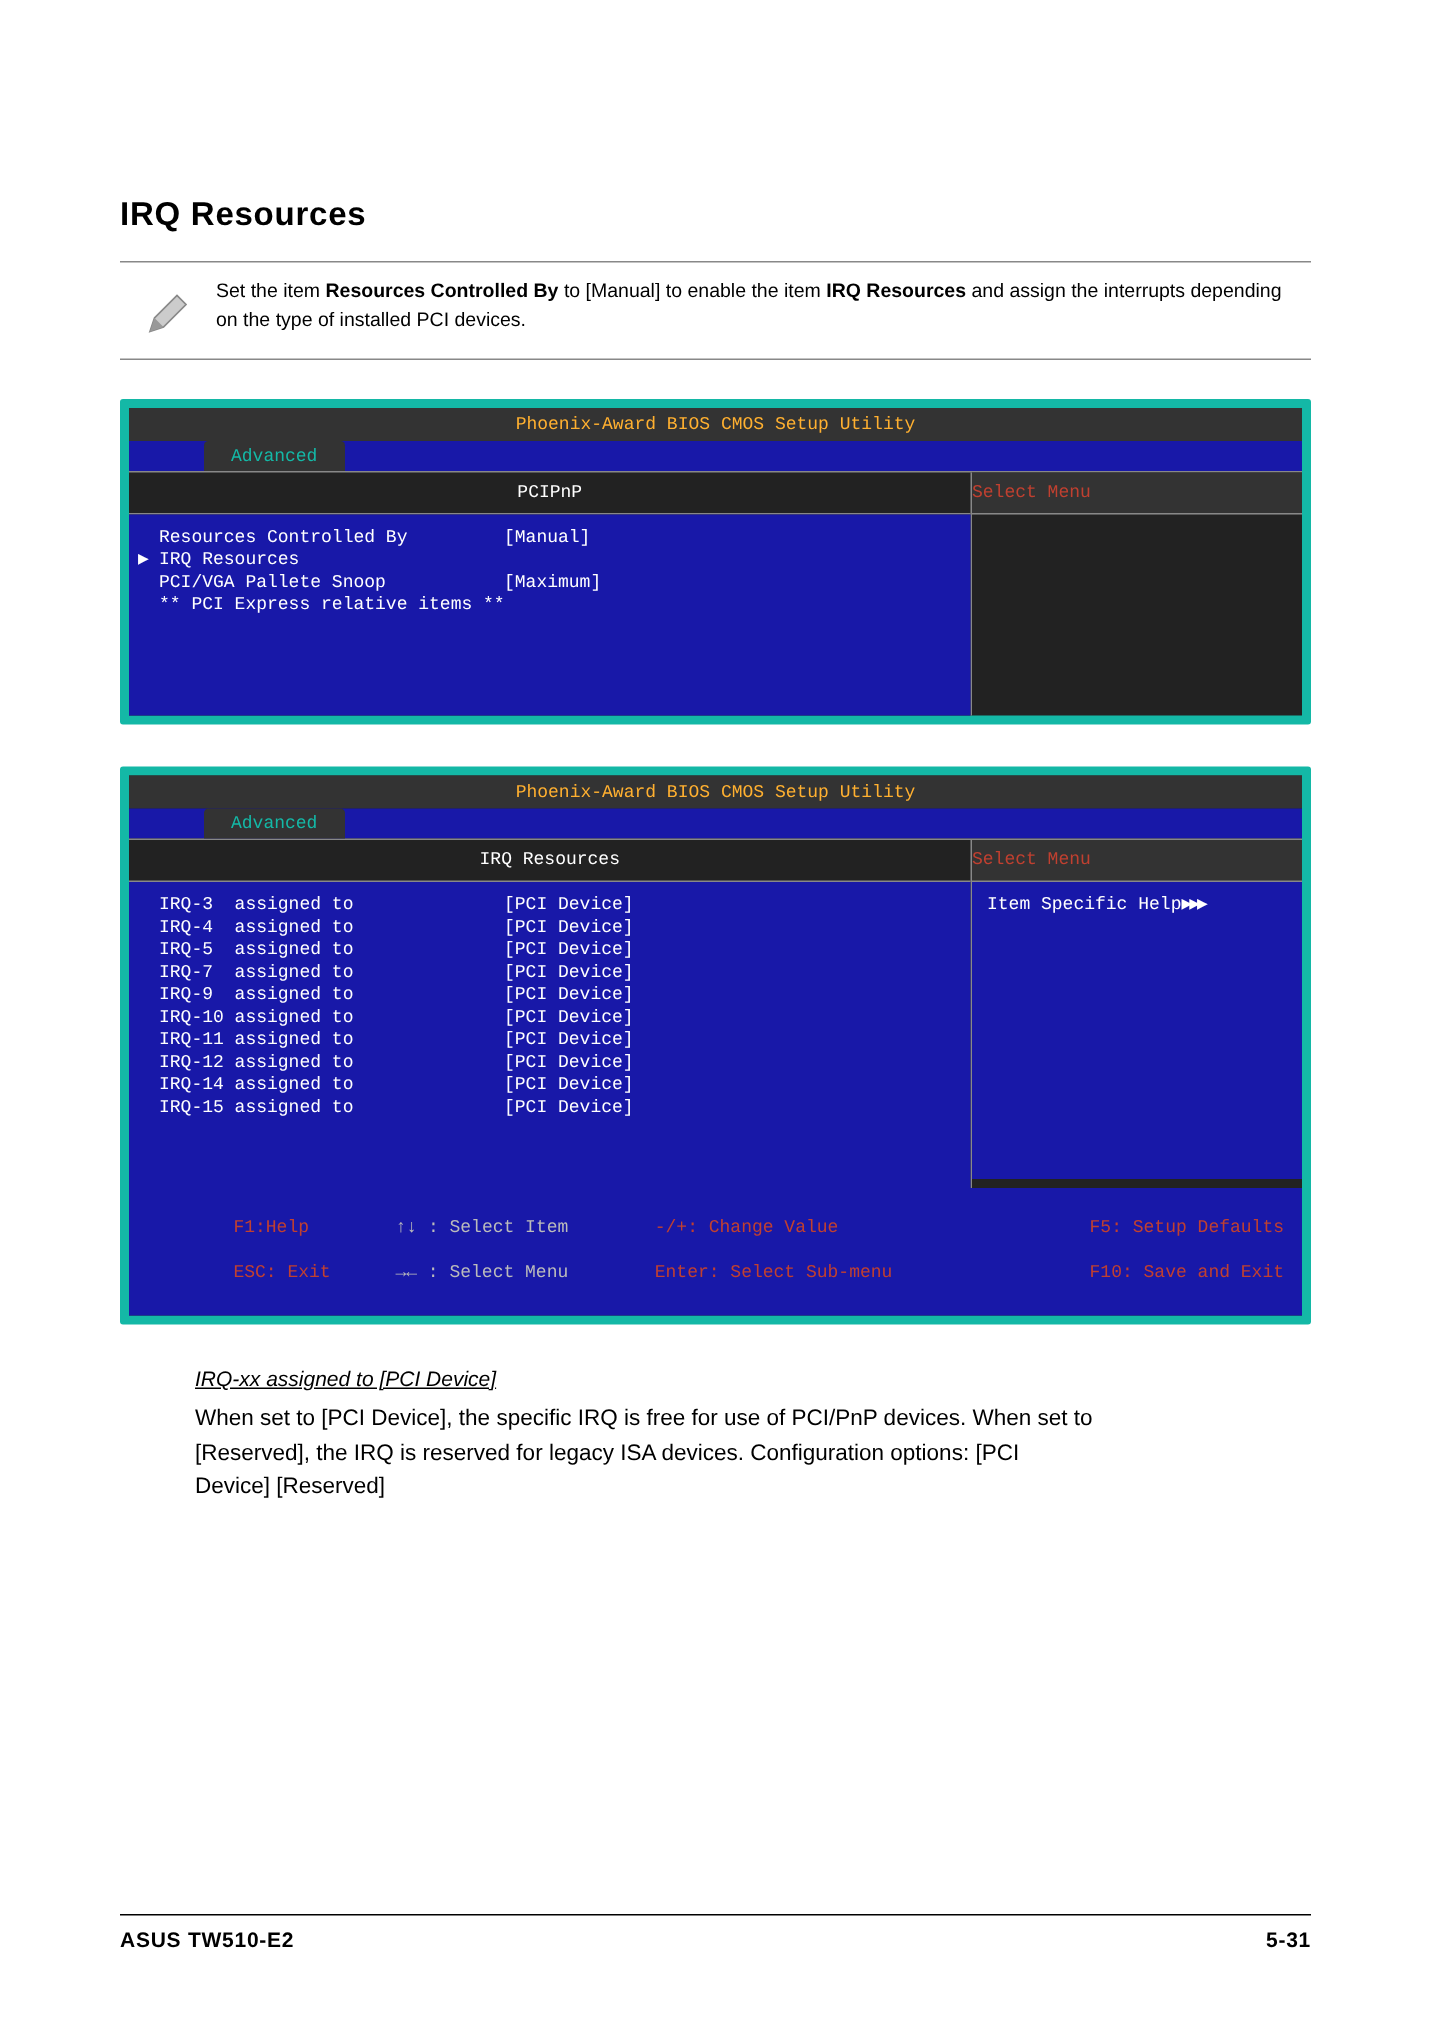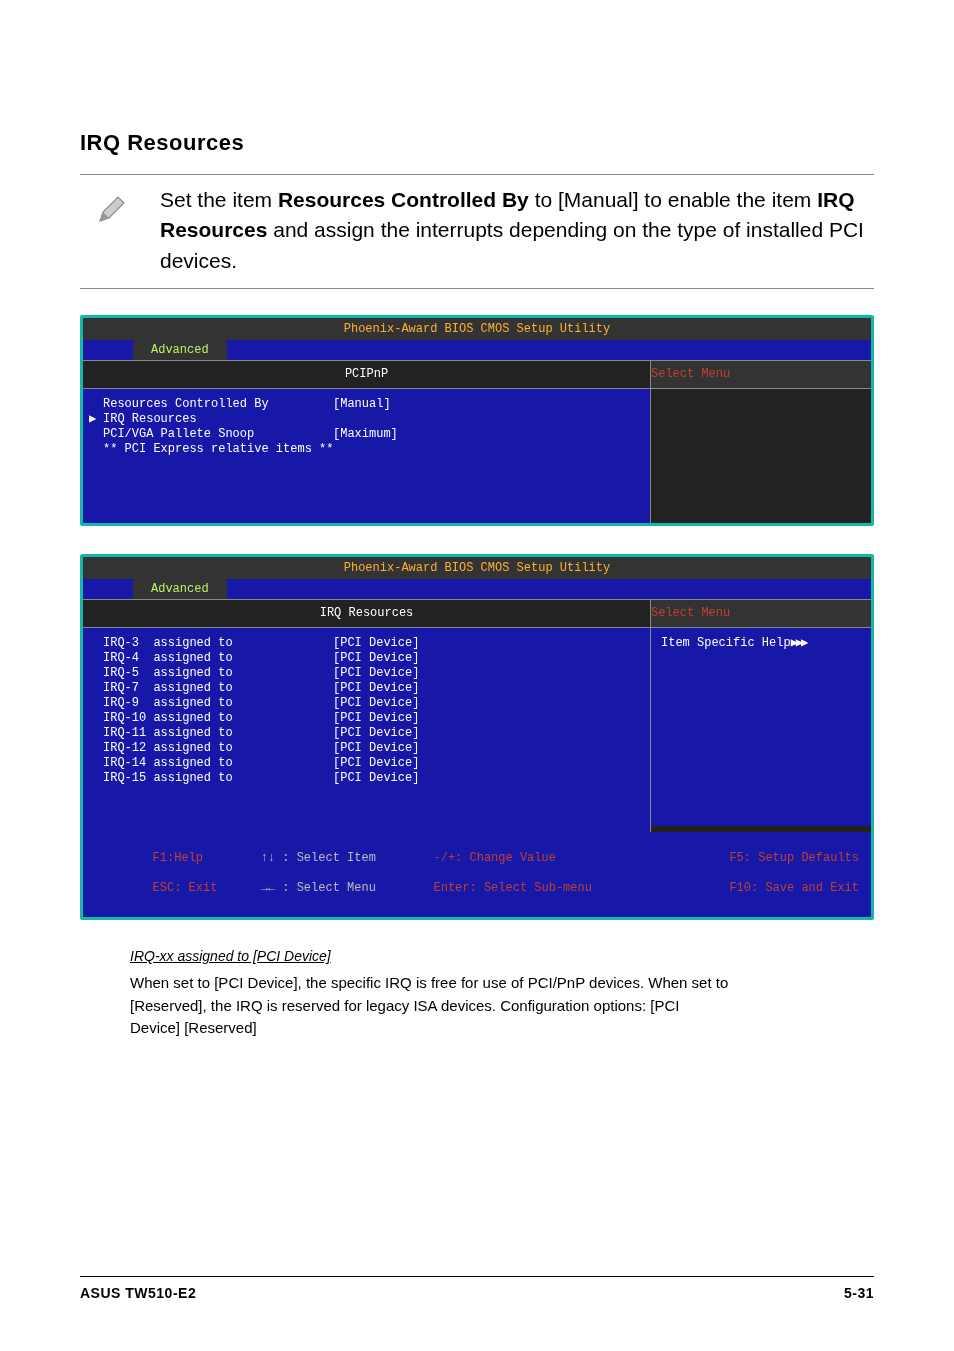--- a/index.html
+++ b/index.html
@@ -1,26 +1,26 @@
 <!DOCTYPE html>
 <html><head>
 <meta charset="utf-8">
 <style>
 body { margin:0; padding:0; background:#fff; font-family:Arial,Helvetica,sans-serif; color:#000; }
 .page { width:954px; min-height:1351px; margin:0 auto; padding:60px 80px 24px 80px; box-sizing:border-box; position:relative; }
 h2.section-heading { font-size:22px; font-weight:bold; margin:70px 0 18px 0; letter-spacing:0.5px; }
 .note-row { display:flex; border-top:1px solid #888; border-bottom:1px solid #888; padding:10px 0 12px 0; margin-bottom:26px; }
 .note-icon { width:64px; flex:none; display:flex; align-items:flex-start; justify-content:center; padding-top:6px; }
 .note-icon svg { width:36px; height:36px; }
-.note-text { flex:1; font-size:21px; line-height:1.45; padding-right:10px;margin-left:16px; }
+.note-text { flex:1; font-size:13px; line-height:1.45; padding-right:10px; }
 .note-text b { font-weight:bold; }
-.bios { font-family:"Courier New",monospace; font-size:12px; line-height:1.25; background:#222; border:3px solid #14b8a6; border-radius:2px; margin-bottom:28px; }
+.bios { font-family:"Courier New",monospace; font-size:12px; line-height:1.25; background:#222; border:6px solid #14b8a6; border-radius:2px; margin-bottom:28px; }
 .bios-header { color:#ffb030; text-align:center; padding:4px 0 3px 0; background:#333; }
 .bios-tabs { background:#1818a8; height:20px; display:flex; align-items:stretch; }
-.bios-tab { background:#333; color:#bef264; padding:3px 18px 0 18px; margin-left:50px; border-top-left-radius:3px; border-top-right-radius:3px; }
+.bios-tab { background:#333; color:#14b8a6; padding:3px 18px 0 18px; margin-left:50px; border-top-left-radius:3px; border-top-right-radius:3px; }
 .bios-body { display:flex; border-top:1px solid #888; }
 .bios-main { flex:1; border-right:1px solid #888; }
 .bios-main-title { color:#fff; text-align:center; padding:6px 0; border-bottom:1px solid #888; }
 .bios-main-content { background:#1818a8; color:#fff; padding:8px 20px 16px 20px; min-height:110px; }
 .bios-line { display:flex; white-space:pre; }
 .bios-label { width:230px; }
 .bios-value { color:#fff; }
 .bios-pointer { position:absolute; margin-left:-14px; color:#fff; }
 .bios-side { width:220px; }
 .bios-side-title { color:#c04030; padding:6px 0; border-bottom:1px solid #888; background:#333; }

